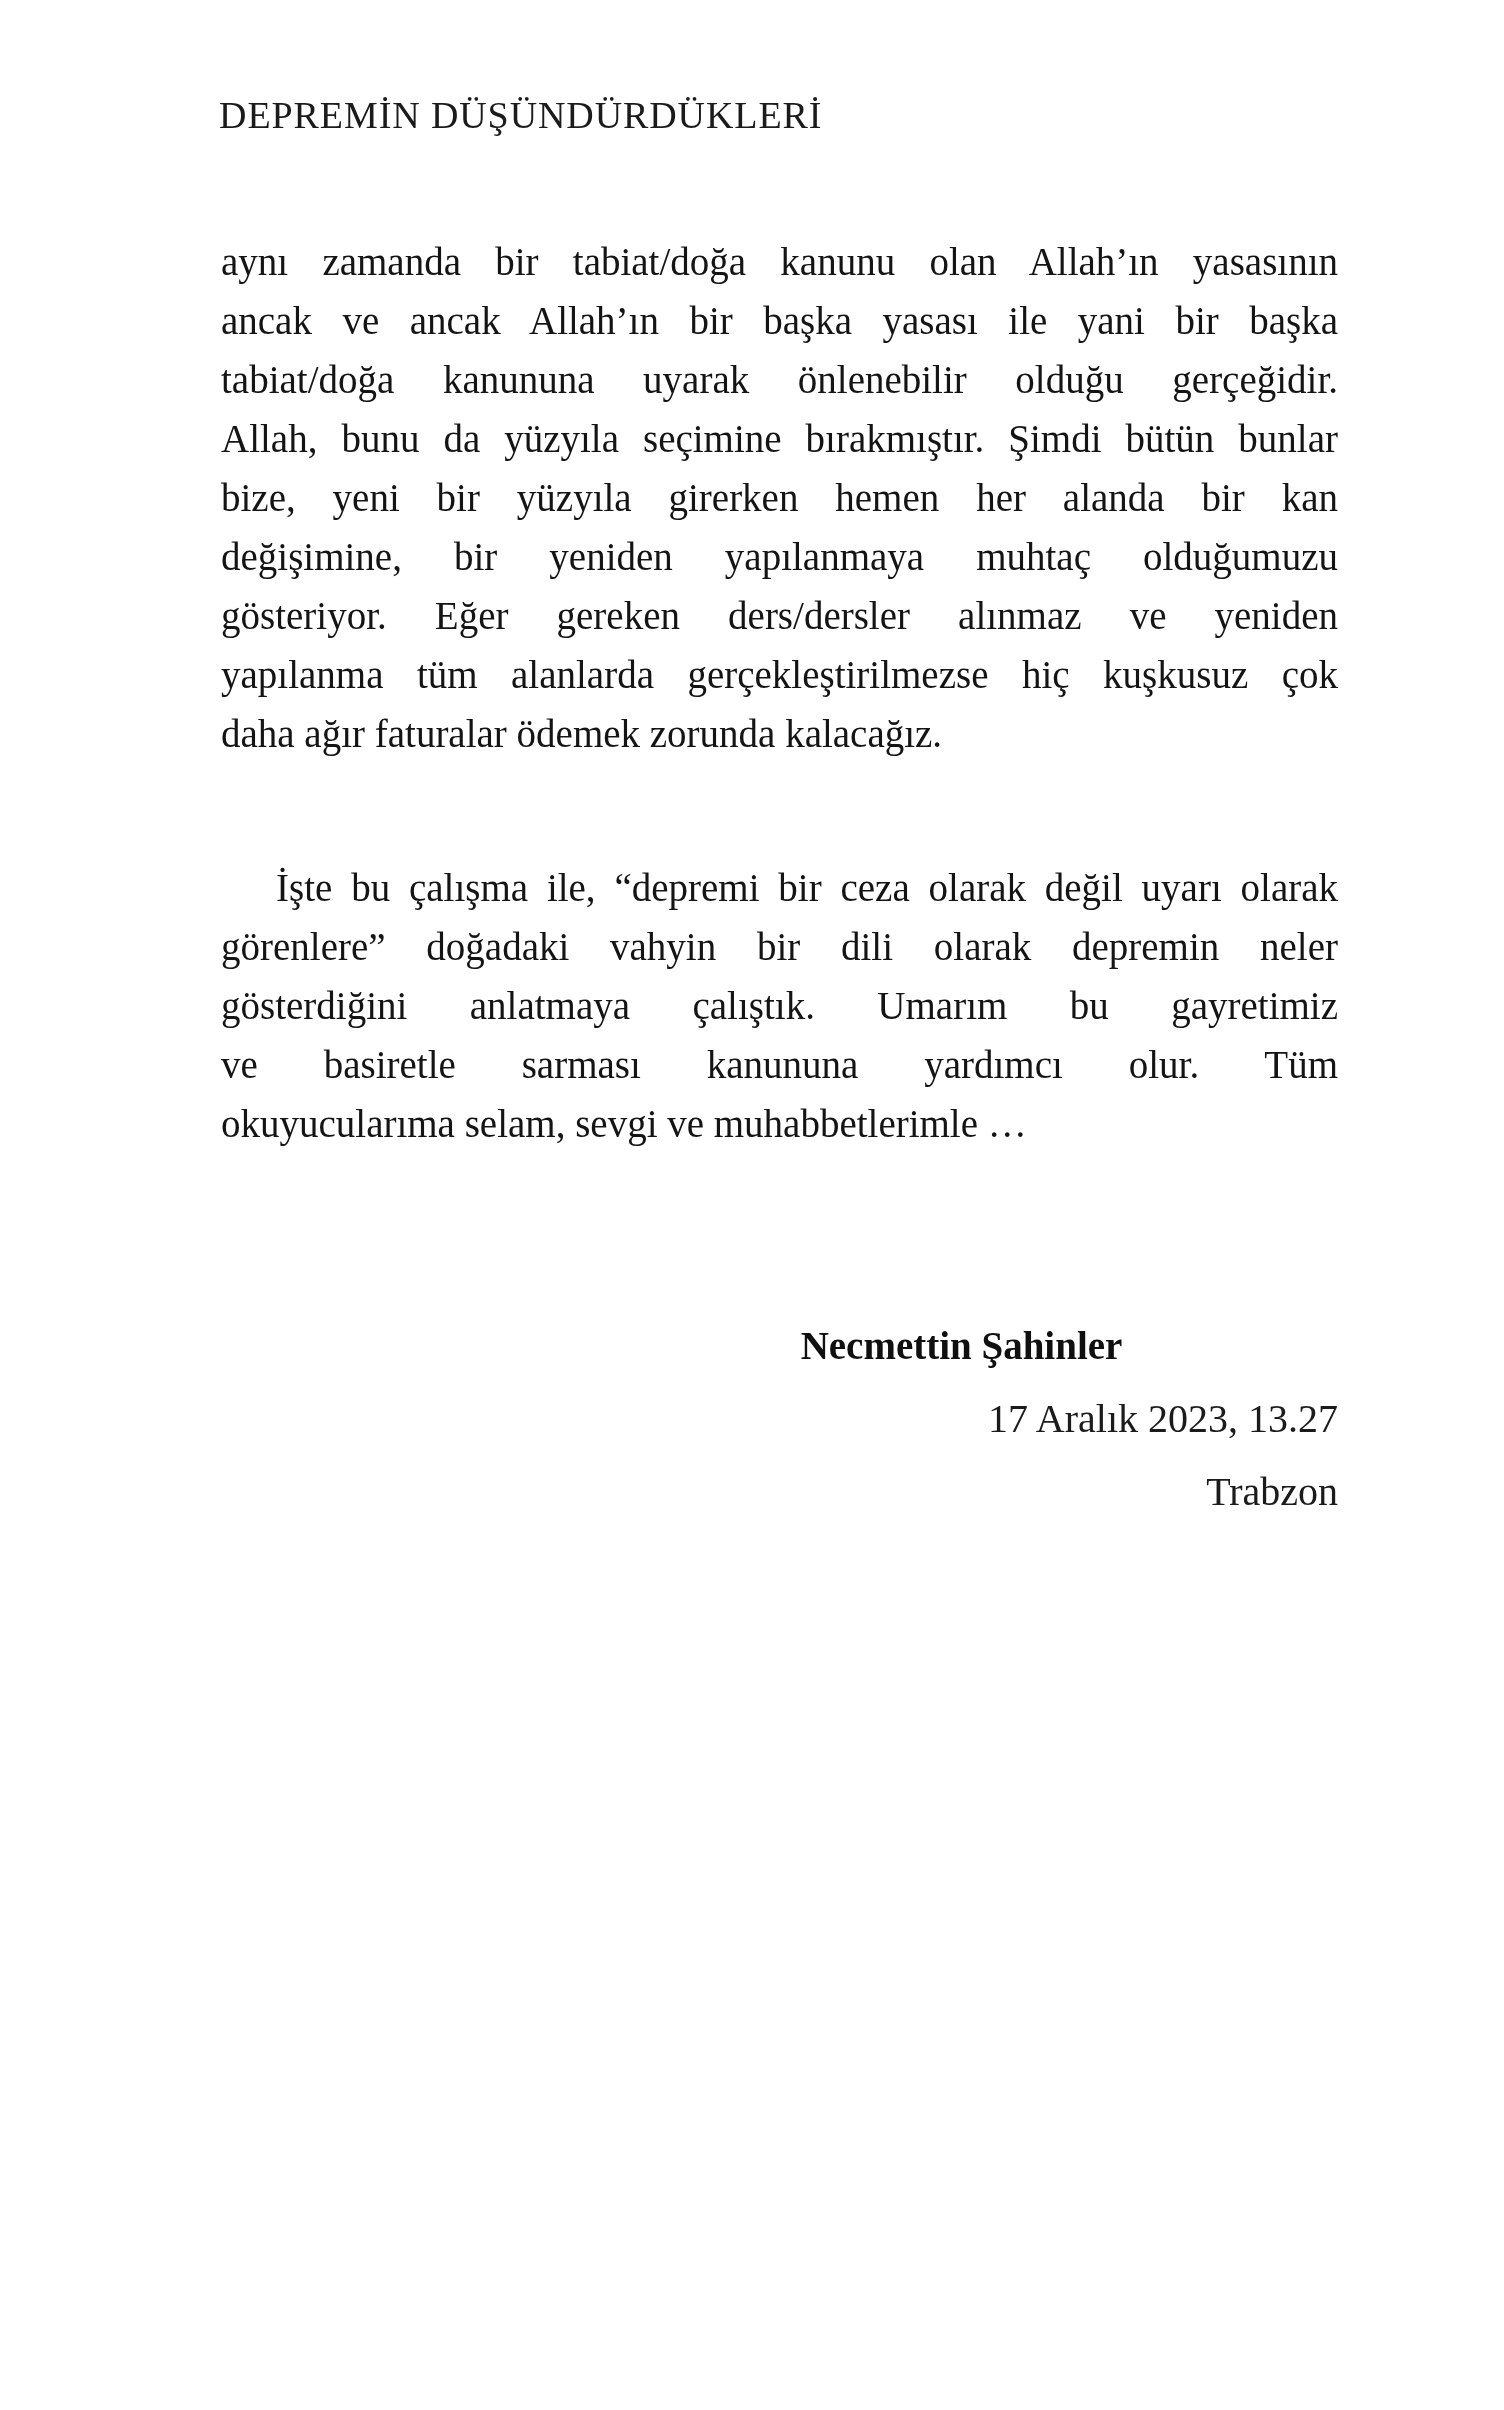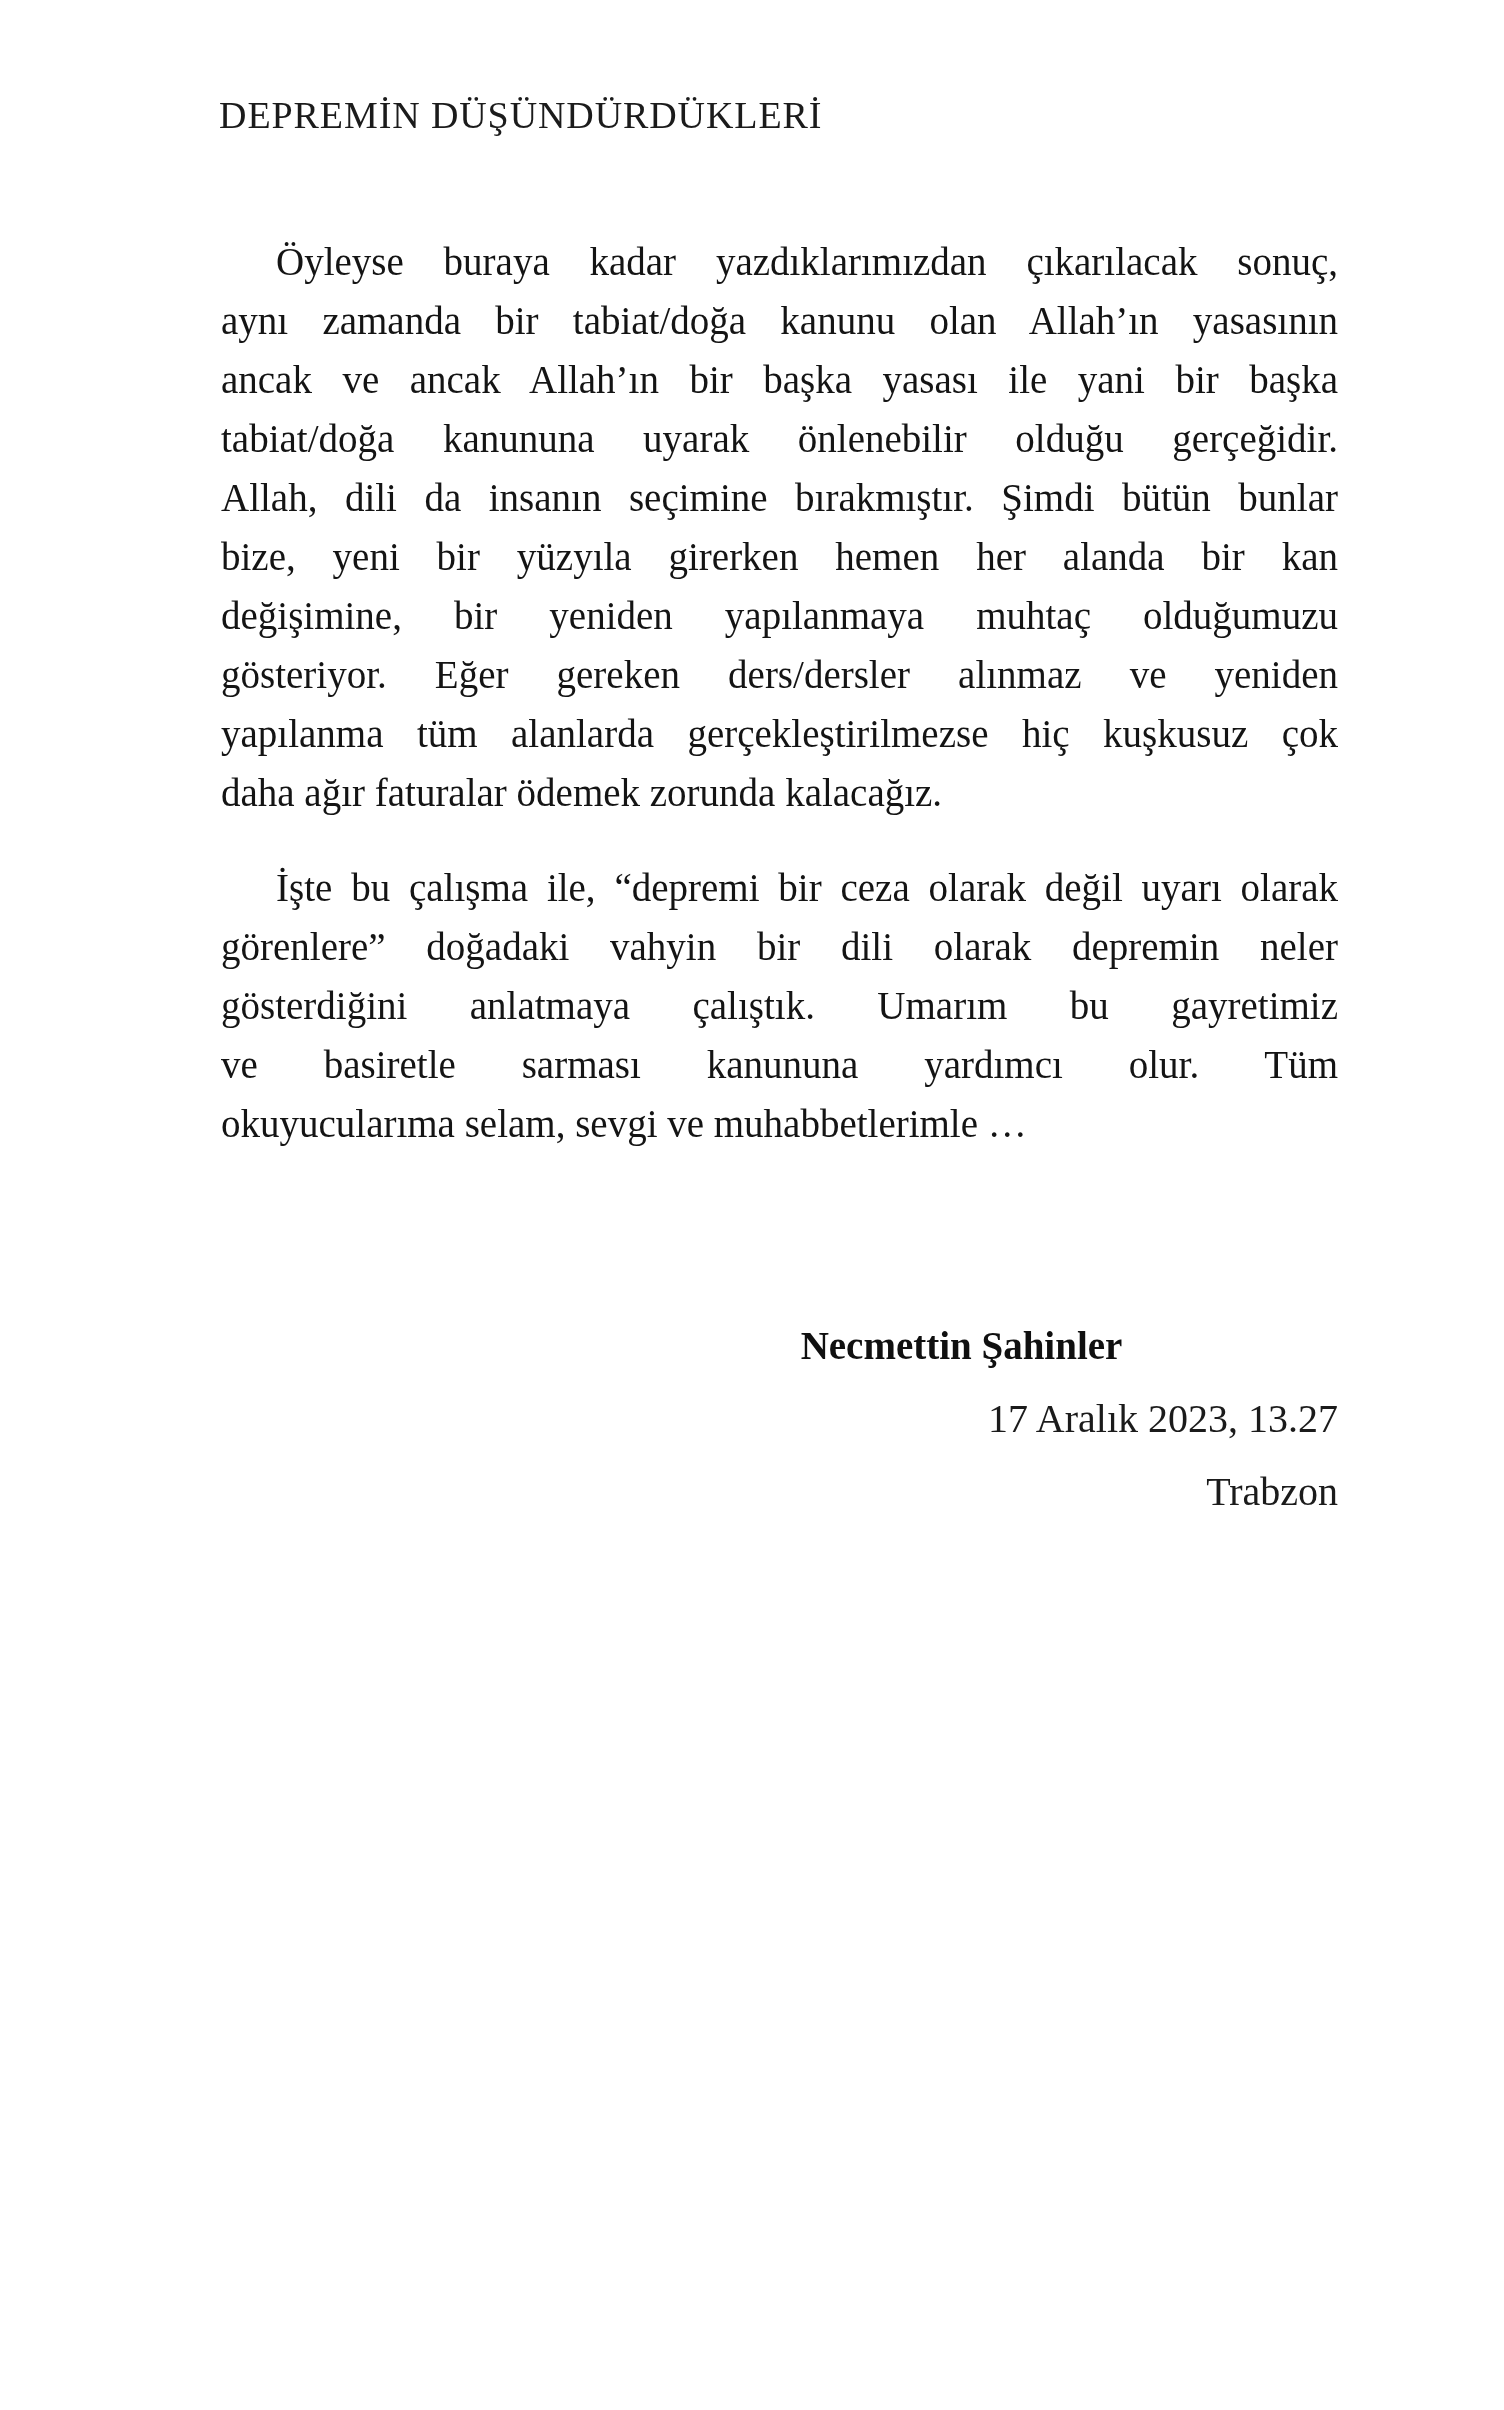--- a/index.html
+++ b/index.html
@@ -68,25 +68,24 @@
   }
 </style>
 </head>
 <body>
 
 <div class="page">
 
   <div class="chapter-header">DEPREMİN DÜŞÜNDÜRDÜKLERİ</div>
 
   <div class="para" id="para-1">
-      <div class="line indent"><span>Öyleyse buraya kadar yazdıklarımızdan çıkarılacak sonuç,</span></div>
       <div class="line"><span>aynı zamanda bir tabiat/doğa kanunu olan Allah’ın yasasının</span></div>
       <div class="line"><span>ancak ve ancak Allah’ın bir başka yasası ile yani bir başka</span></div>
       <div class="line"><span>tabiat/doğa kanununa uyarak önlenebilir olduğu gerçeğidir.</span></div>
-      <div class="line"><span>Allah, dili da insanın seçimine bırakmıştır. Şimdi bütün bunlar</span></div>
+      <div class="line"><span>Allah, bunu da yüzyıla seçimine bırakmıştır. Şimdi bütün bunlar</span></div>
       <div class="line"><span>bize, yeni bir yüzyıla girerken hemen her alanda bir kan</span></div>
       <div class="line"><span>değişimine, bir yeniden yapılanmaya muhtaç olduğumuzu</span></div>
       <div class="line"><span>gösteriyor. Eğer gereken ders/dersler alınmaz ve yeniden</span></div>
       <div class="line"><span>yapılanma tüm alanlarda gerçekleştirilmezse hiç kuşkusuz çok</span></div>
       <div class="line no-just"><span>daha ağır faturalar ödemek zorunda kalacağız.</span></div>
     </div>
 
   <div class="para" id="para-2">
       <div class="line indent"><span>İşte bu çalışma ile, “</span><span class="it">depremi bir ceza olarak değil uyarı olarak</span></div>
       <div class="line"><span class="it">görenlere”</span><span> doğadaki vahyin bir dili olarak depremin neler</span></div>

